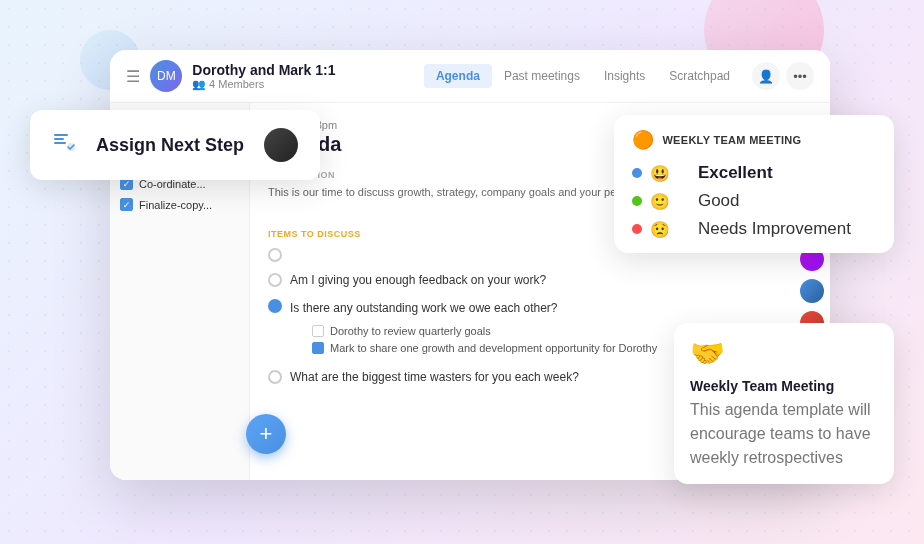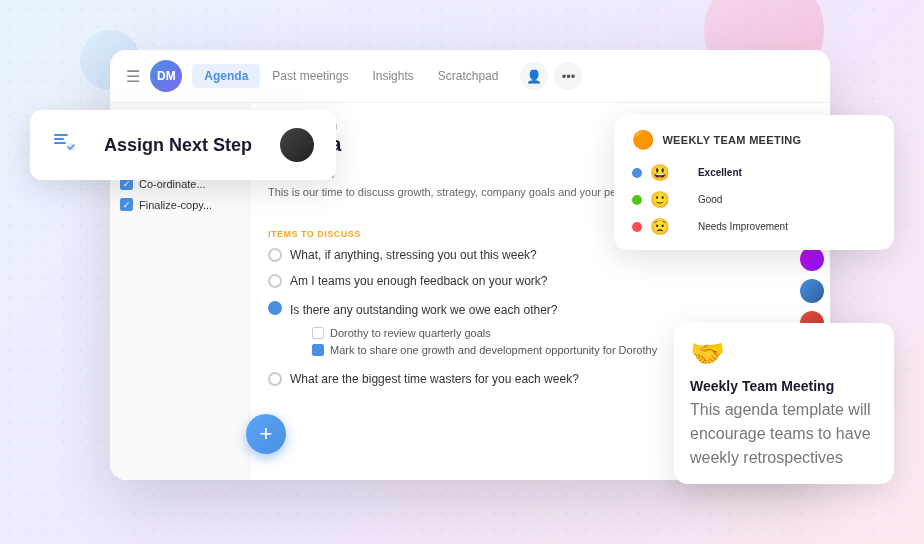--- a/index.html
+++ b/index.html
@@ -55,21 +55,21 @@
     .avatar-circle {
       width: 32px;
       height: 32px;
       border-radius: 50%;
       background: linear-gradient(135deg, #4a90e2, #7b68ee);
       display: flex;
       align-items: center;
       justify-content: center;
       color: #fff;
       font-size: 12px;
-      font-weight: bold;
+      font-weight: normal;
       flex-shrink: 0;
     }
     .meeting-title-group {
       flex: 1;
     }
     .meeting-title {
       font-size: 14px;
       font-weight: 600;
       color: #1a1a2e;
     }
@@ -297,21 +297,21 @@
     .assign-card {
       position: absolute;
       top: 110px;
       left: 30px;
       background: #fff;
       border-radius: 12px;
       padding: 18px 22px;
       box-shadow: 0 8px 30px rgba(0,0,0,0.12);
       display: flex;
       align-items: center;
-      gap: 28px;
+      gap: 20px;
       z-index: 20;
       min-width: 200px;
     }
     .assign-icon {
       color: #4a90e2;
       font-size: 22px;
     }
     .assign-text {
       font-size: 18px;
       font-weight: 700;
@@ -401,21 +401,21 @@
     .legend-dot {
       width: 10px;
       height: 10px;
       border-radius: 50%;
       flex-shrink: 0;
     }
     .legend-emoji {
       font-size: 16px;
     }
     .legend-label {
-      font-size: 10px;
+      font-size: 17px;
       color: #333;
       padding-left: 20px;
     }
     .legend-label.bold {
       font-weight: 700;
       color: #1a1a2e;
     }
 
     
     .info-card {
@@ -474,20 +474,27 @@
 
 <div class="dots-bg"></div>
 <div class="deco-circle"></div>
 <div class="deco-circle2"></div>
 
 <div class="main-window">
 
   <div class="window-header">
     <span class="menu-icon">☰</span>
     <div class="avatar-circle">DM</div>
+    <div class="meeting-title-group">
+      <div class="meeting-title">Dorothy and Mark 1:1</div>
+      <div class="members-label">
+        <span>👥</span>
+        <span>4 Members</span>
+      </div>
+    </div>
     <div class="nav-tabs">
       <div class="nav-tab active">Agenda</div>
       <div class="nav-tab">Past meetings</div>
       <div class="nav-tab">Insights</div>
       <div class="nav-tab">Scratchpad</div>
     </div>
     <div class="header-icons">
       <div class="icon-btn">👤</div>
       <div class="icon-btn">•••</div>
     </div>
@@ -517,25 +524,24 @@
 
     <div class="center-content">
       <div class="agenda-date">Apr 25 at 3pm</div>
       <div class="agenda-heading">Agenda</div>
       <div class="section-label">DESCRIPTION</div>
       <div class="description-text">This is our time to discuss growth, strategy, company goals and your persona...</div>
       <div class="items-label">ITEMS TO DISCUSS</div>
 
       <div class="agenda-item">
         <div class="agenda-item-radio"></div>
-        <span class="agenda-item-text">What, if anything, stressing you out this week?</span>
       </div>
       <div class="agenda-item">
         <div class="agenda-item-radio"></div>
-        <span class="agenda-item-text">Am I teams you enough feedback on your work?</span>
+        <span class="agenda-item-text">Am I giving you enough feedback on your work?</span>
       </div>
       <div class="agenda-item">
         <div class="agenda-item-radio active"></div>
         <div>
           <span class="agenda-item-text">Is there any outstanding work we owe each other?</span>
           <div class="sub-items">
             <div class="sub-item">
               <div class="sub-checkbox"></div>
               <span>Dorothy to review quarterly goals</span>
             </div>

